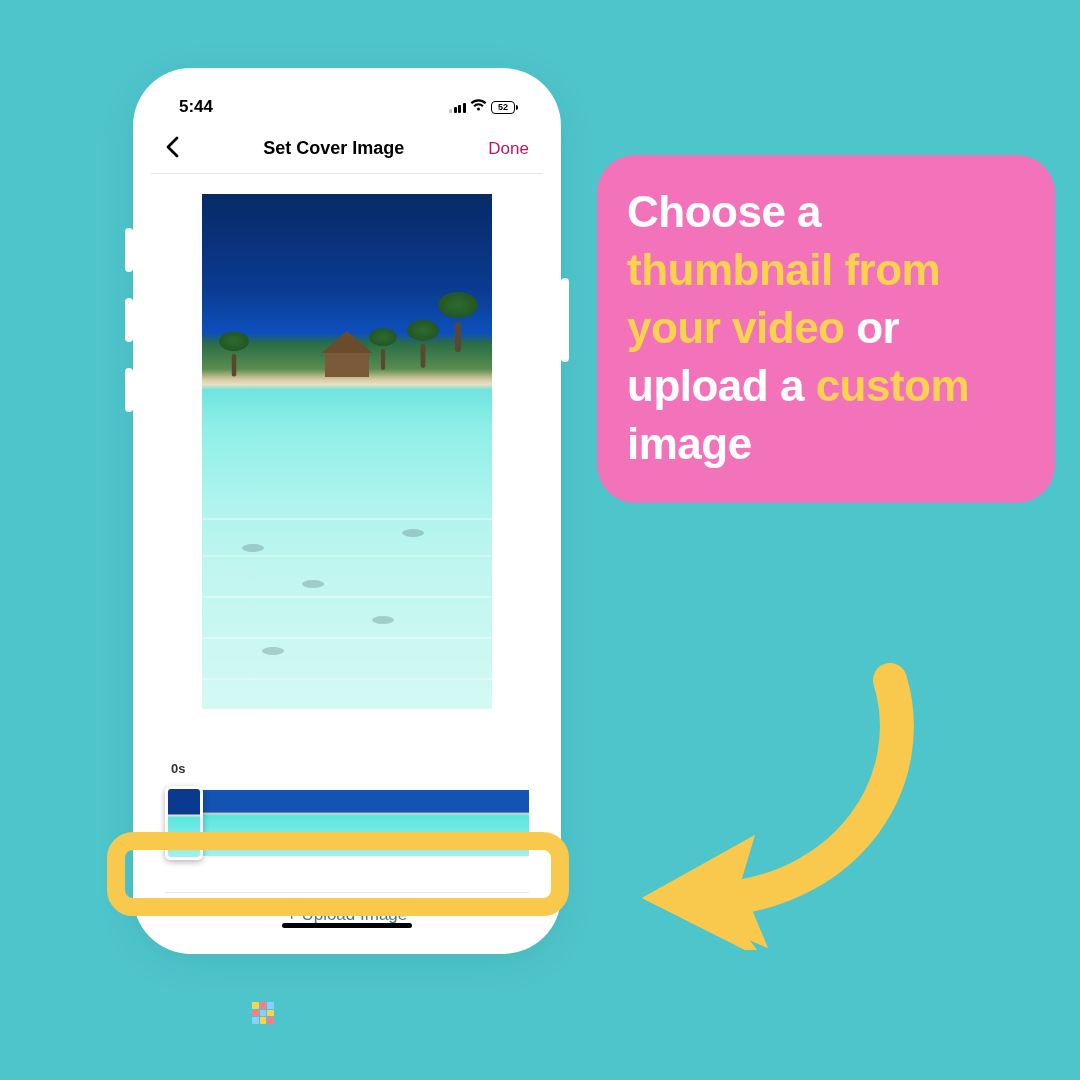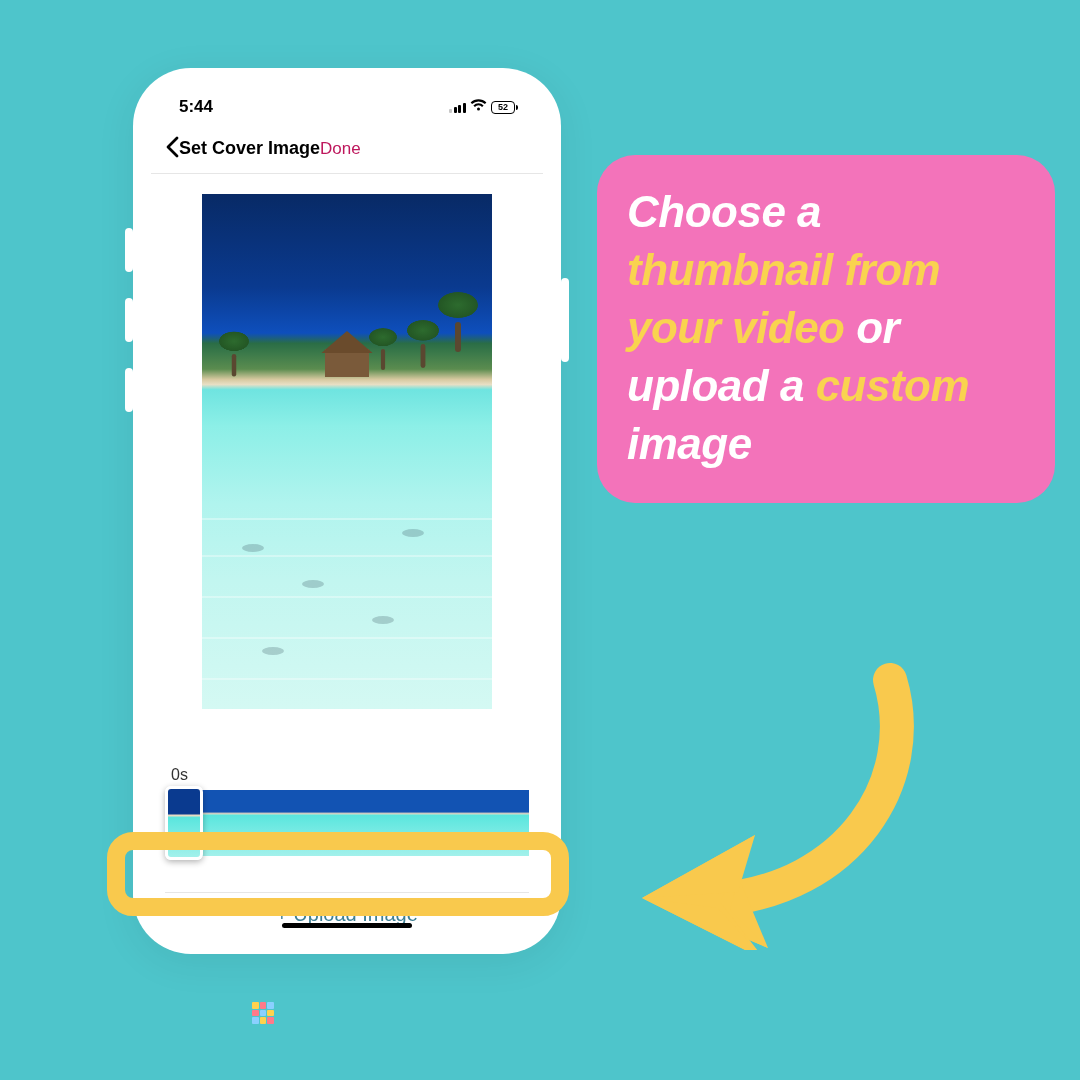--- a/index.html
+++ b/index.html
@@ -71,21 +71,21 @@
     .battery {
       width:24px; height:13px; border:1.5px solid #000; border-radius:4px;
       position:relative; display:flex; align-items:center; justify-content:center;
     }
     .battery::after{ content:""; position:absolute; right:-4px; top:3px; width:2.5px; height:5px; background:#000; border-radius:0 2px 2px 0;}
     .battery span { font-size:9px; font-weight:700; }
 
     
     .navbar {
       height: 46px;
-      display:flex; align-items:center; justify-content:flex-start;
+      display:flex; align-items:center; justify-content:space-between;
       padding: 0 14px 4px 14px;
       border-bottom: 1px solid #e6e6e6;
     }
     .back-chev { font-size:26px; font-weight:400; color:#000; cursor:pointer; line-height:1; }
     .nav-title { font-size:18px; font-weight:600; color:#000; }
     .done { font-size:17px; color:#be185d; cursor:pointer; }
 
     
     .preview-area { flex:1; display:flex; justify-content:center; padding:20px 0 8px; }
     .preview {
@@ -107,42 +107,42 @@
     .palm.p4{left:18px; top:130px;transform:scale(0.75);}
     .hut{position:absolute;left:50%;top:155px;transform:translateX(-50%);width:44px;height:28px;background:#7a5a3a;}
     .hut::before{content:"";position:absolute;left:-10px;top:-18px;width:64px;height:22px;background:#6a4b2c;border-radius:6px 6px 0 0;clip-path:polygon(10% 100%,50% 0,90% 100%);}
     .ripple{position:absolute;left:0;right:0;height:2px;background:rgba(255,255,255,0.35);}
     .ripple.r1{top:63%;} .ripple.r2{top:70%;} .ripple.r3{top:78%;} .ripple.r4{top:86%;} .ripple.r5{top:94%;}
     .fish{position:absolute;width:22px;height:8px;background:rgba(50,80,90,0.25);border-radius:50%;}
     .fish.f1{left:40px;top:68%;} .fish.f2{left:100px;top:75%;} .fish.f3{left:170px;top:82%;} .fish.f4{left:60px;top:88%;} .fish.f5{left:200px;top:65%;}
 
     
     .timeline-wrap { padding: 8px 14px 0; }
-    .ts-label { font-size:16px; font-weight:400; color:#333; margin-left:6px; margin-bottom:6px; display:inline-block;}
+    .ts-label { font-size:13px; font-weight:700; color:#333; margin-left:6px; margin-bottom:14px; display:inline-block;}
     .timeline { height:66px; display:flex; border-radius:4px; overflow:visible; position:relative; }
     .frame {
       flex:1;
       background: linear-gradient(to bottom,#1253b3 0%,#1253b3 33%,#e8dfc5 36%,#5ae6de 38%,#a2f1eb 100%);
       border-right:0px solid rgba(255,255,255,0.2);
     }
     .frame:first-child{ border-radius:4px 0 0 4px;}
     .frame:last-child{ border-radius:0 4px 4px 0;}
     .selector{
       position:absolute; left:0; top:-4px; width:38px; height:74px;
       border:3px solid #fff; border-radius:6px;
       box-shadow:0 2px 6px rgba(0,0,0,0.3);
       background: linear-gradient(to bottom,#0a3a8f 0%,#0a3a8f 36%,#e8dfc5 39%,#5ae6de 42%,#a2f1eb 100%);
     }
 
     
     .upload-bar{
       margin: 36px 14px 0;
       height:44px; display:flex;align-items:center;justify-content:center;
       border-top:1px solid #e6e6e6;
-      font-size:20px; color:#3e7f94; cursor:pointer;
+      font-size:17px; color:#3e7f94; cursor:pointer;
     }
 
     .home-indicator{
       position:absolute; bottom:8px; left:50%; transform:translateX(-50%);
       width:130px; height:5px; background:#000; border-radius:3px;
     }
 
     
     .highlight{
       position:absolute;
@@ -162,21 +162,20 @@
       font-size:44px;
       line-height:1.32;
       letter-spacing:-0.5px;
       font-weight:800;
       font-family: "Arial Rounded MT Bold","Helvetica Neue",Arial,sans-serif;
       border-radius:38px;
       color:#fff;
       
       background:#F373BA;
       filter: drop-shadow(0 0 0 transparent);
-      font-style: italic;
     }
     .callout .w { color:#fff; }
     .callout .y { color:#F9D34F; }
 
     
     .arrow{
       position:absolute;
       left:620px; top:660px;
       width:300px; height:290px;
       pointer-events:none;

